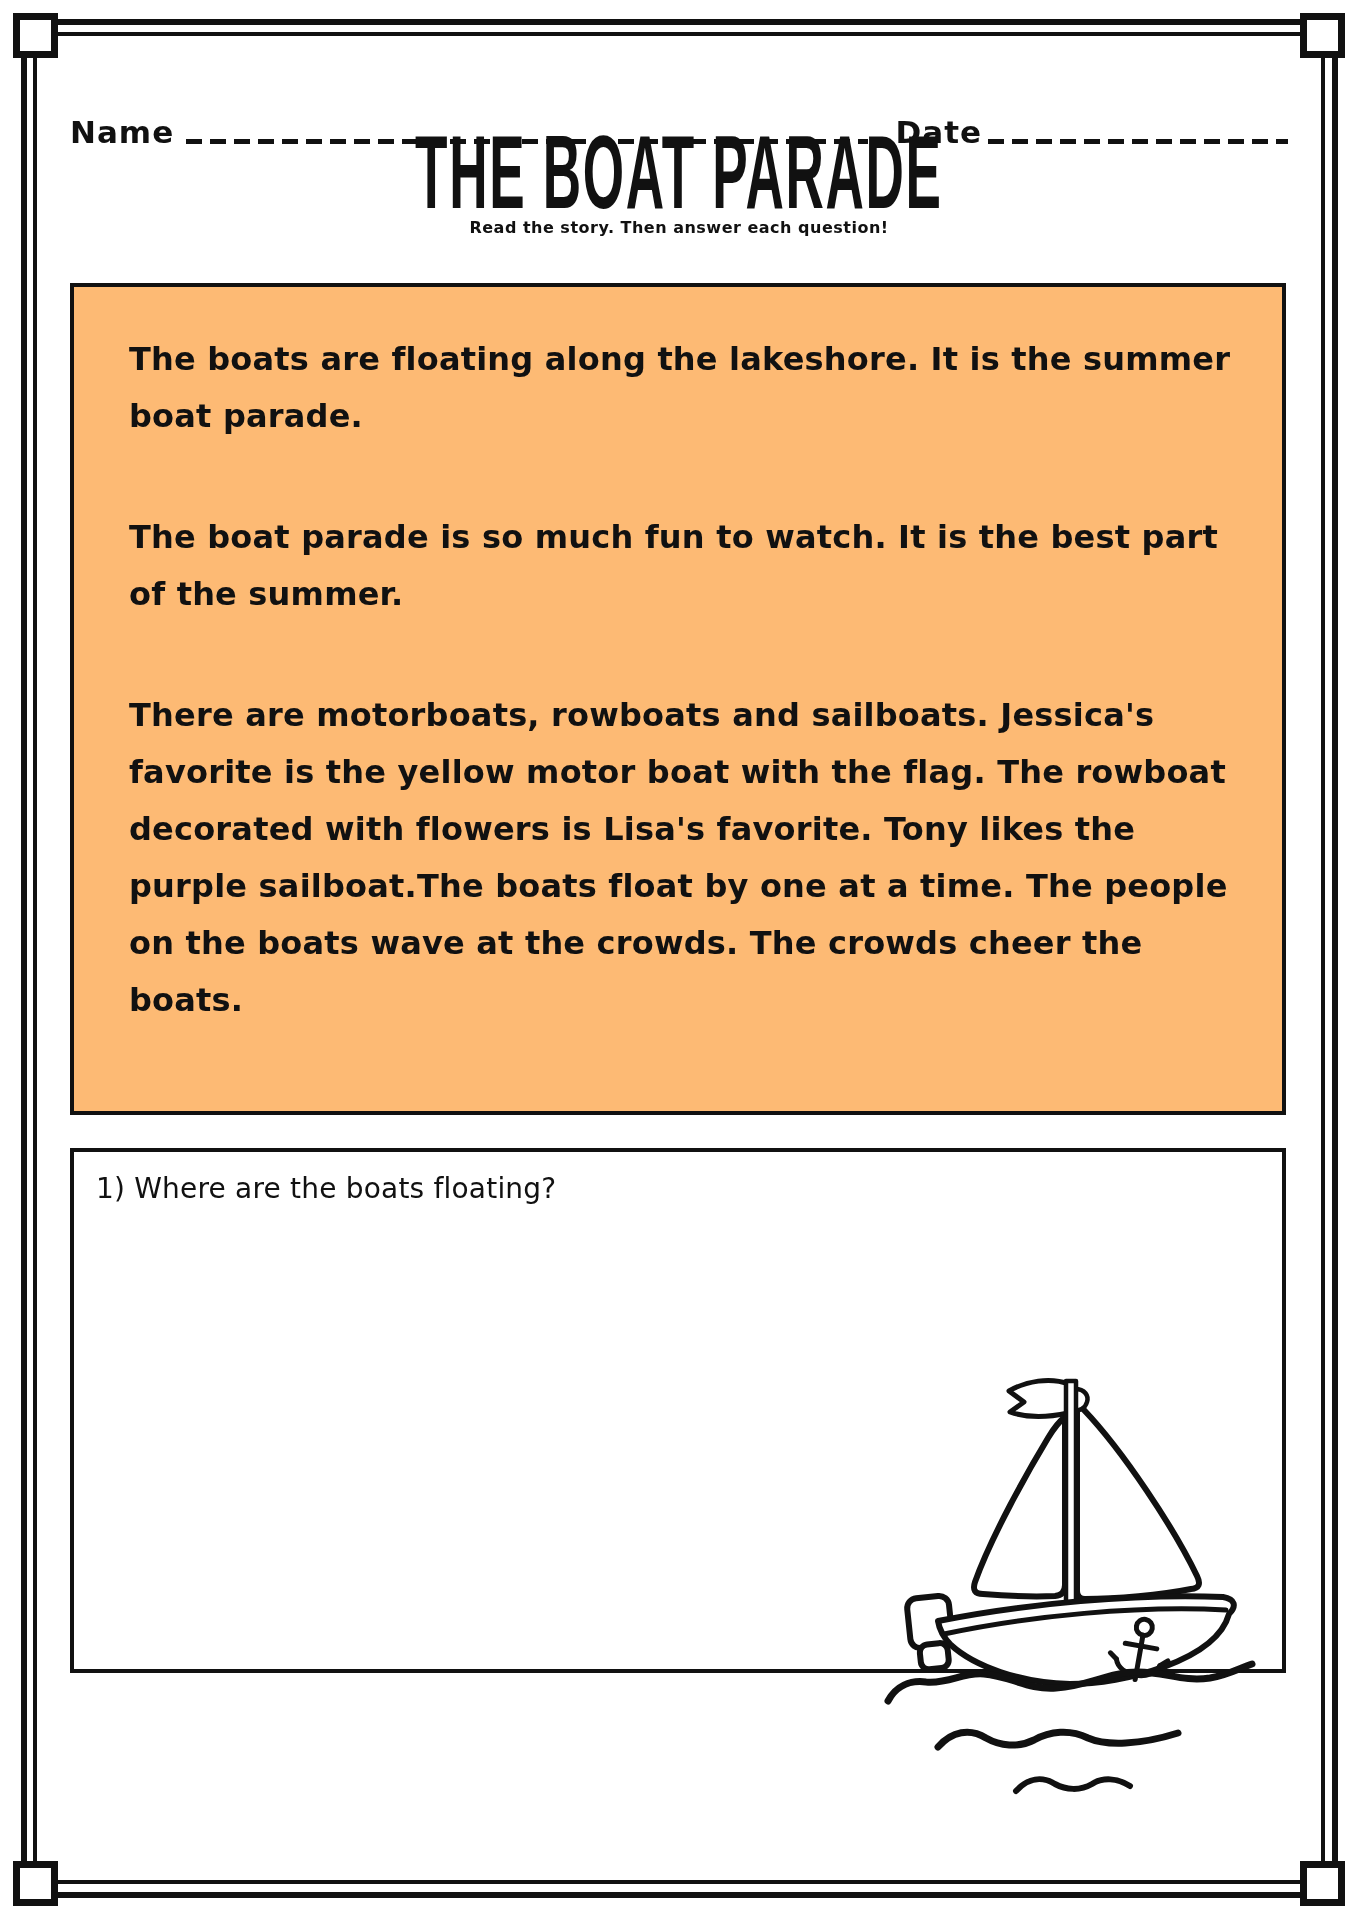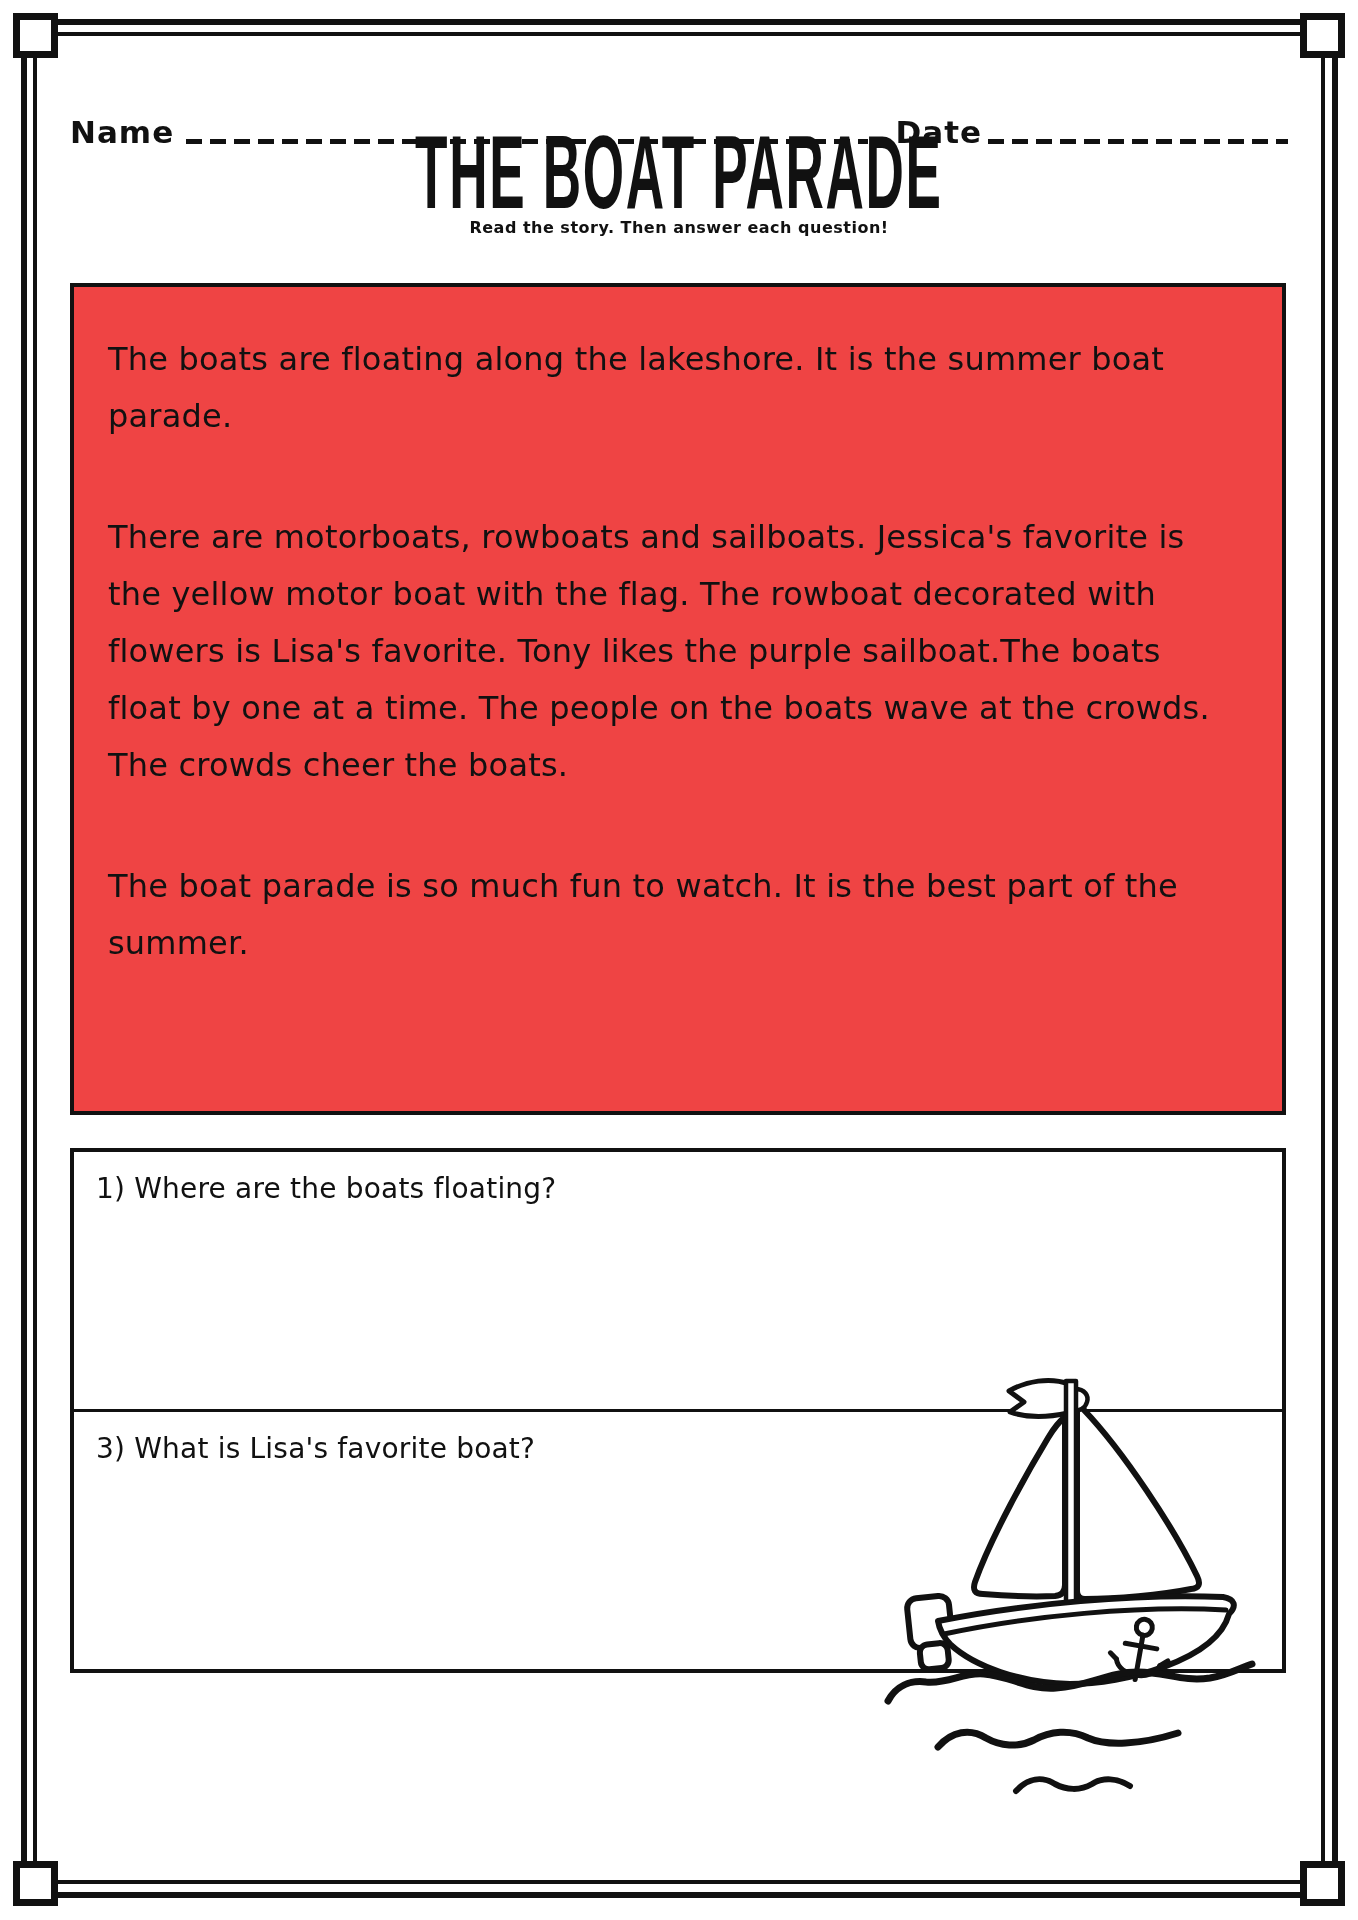--- a/index.html
+++ b/index.html
@@ -33,22 +33,22 @@
   
   .title-wrap{ position:absolute; left:0; top:112px; width:1358px; text-align:center; z-index:1;text-decoration:underline; }
   .main-title{ display:inline-block; font-family:"Liberation Sans", sans-serif;
                font-weight:bold; font-size:64px; letter-spacing:2px; white-space:nowrap;
                transform:scale(0.83,1.62); transform-origin:center top; }
   .subtitle{ position:absolute; left:0; top:218px; width:1358px; text-align:center;
              font-size:16px; font-weight:bold; letter-spacing:0.5px; z-index:1; }
 
   
   .story-box{ position:absolute; left:70px; top:283px; width:1216px; height:832px;
-              border:4px solid var(--ink); background:#ef4444; z-index:1;
-              padding:44px 46px 0 34px; }
+              border:4px solid var(--ink); background:#fdba74; z-index:1;
+              padding:44px 46px 0 55px;font-weight:bold; }
   .story-box p{ font-size:32px; line-height:57px; letter-spacing:0.2px;
                 margin-bottom:64px; }
 
   
   .questions-box{ position:absolute; left:70px; top:1148px; width:1216px; height:525px;
                   border:4px solid var(--ink); background:#fff; z-index:1;
                   display:flex; flex-direction:column; }
   .q-row{ flex:1 1 0; position:relative; }
   .q-row + .q-row{ border-top:3px solid var(--ink); }
   .q-label{ position:absolute; left:22px; top:20px; font-size:28px; letter-spacing:0.2px; }
@@ -76,31 +76,27 @@
   </div>
 </div>
 
 <div class="title-wrap">
   <div class="main-title">THE BOAT PARADE</div>
 </div>
 <div class="subtitle">Read the story. Then answer each question!</div>
 
 <div class="story-box">
   <p>The boats are floating along the lakeshore. It is the summer boat parade.</p>
+  <p>The boat parade is so much fun to watch. It is the best part of the summer.</p>
   <p>There are motorboats, rowboats and sailboats. Jessica's favorite is the yellow motor boat with the flag. The rowboat decorated with flowers is Lisa's favorite. Tony likes the purple sailboat.The boats float by one at a time. The people on the boats wave at the crowds. The crowds cheer the boats.</p>
-  <p>The boat parade is so much fun to watch. It is the best part of the summer.</p>
 </div>
 
 <div class="questions-box">
   <div class="q-row">
     <div class="q-label">1) Where are the boats floating?</div>
-    <div class="answer-area"></div>
-  </div>
-  <div class="q-row">
-    <div class="q-label">3) What is Lisa's favorite boat?</div>
     <div class="answer-area"></div>
   </div>
 </div>
 
 <svg class="boat" viewBox="0 0 425 460" fill="none" stroke="#111" stroke-linejoin="round" stroke-linecap="round">
 
   <path fill="#fff" stroke-width="6" d="M187 64 Q 179 70 170 85 C 150 118, 113 184, 97 229 Q 93 241, 105 241 C 130 243, 159 244, 177 243 Q 187 242, 187 232 Z"></path>
 
   <path fill="#fff" stroke-width="6" d="M199 58 Q 199 50 206 57 C 245 98, 296 175, 319 223 Q 325 235, 313 236 C 283 242, 238 246, 207 246 Q 199 246, 199 238 Z"></path>
 

